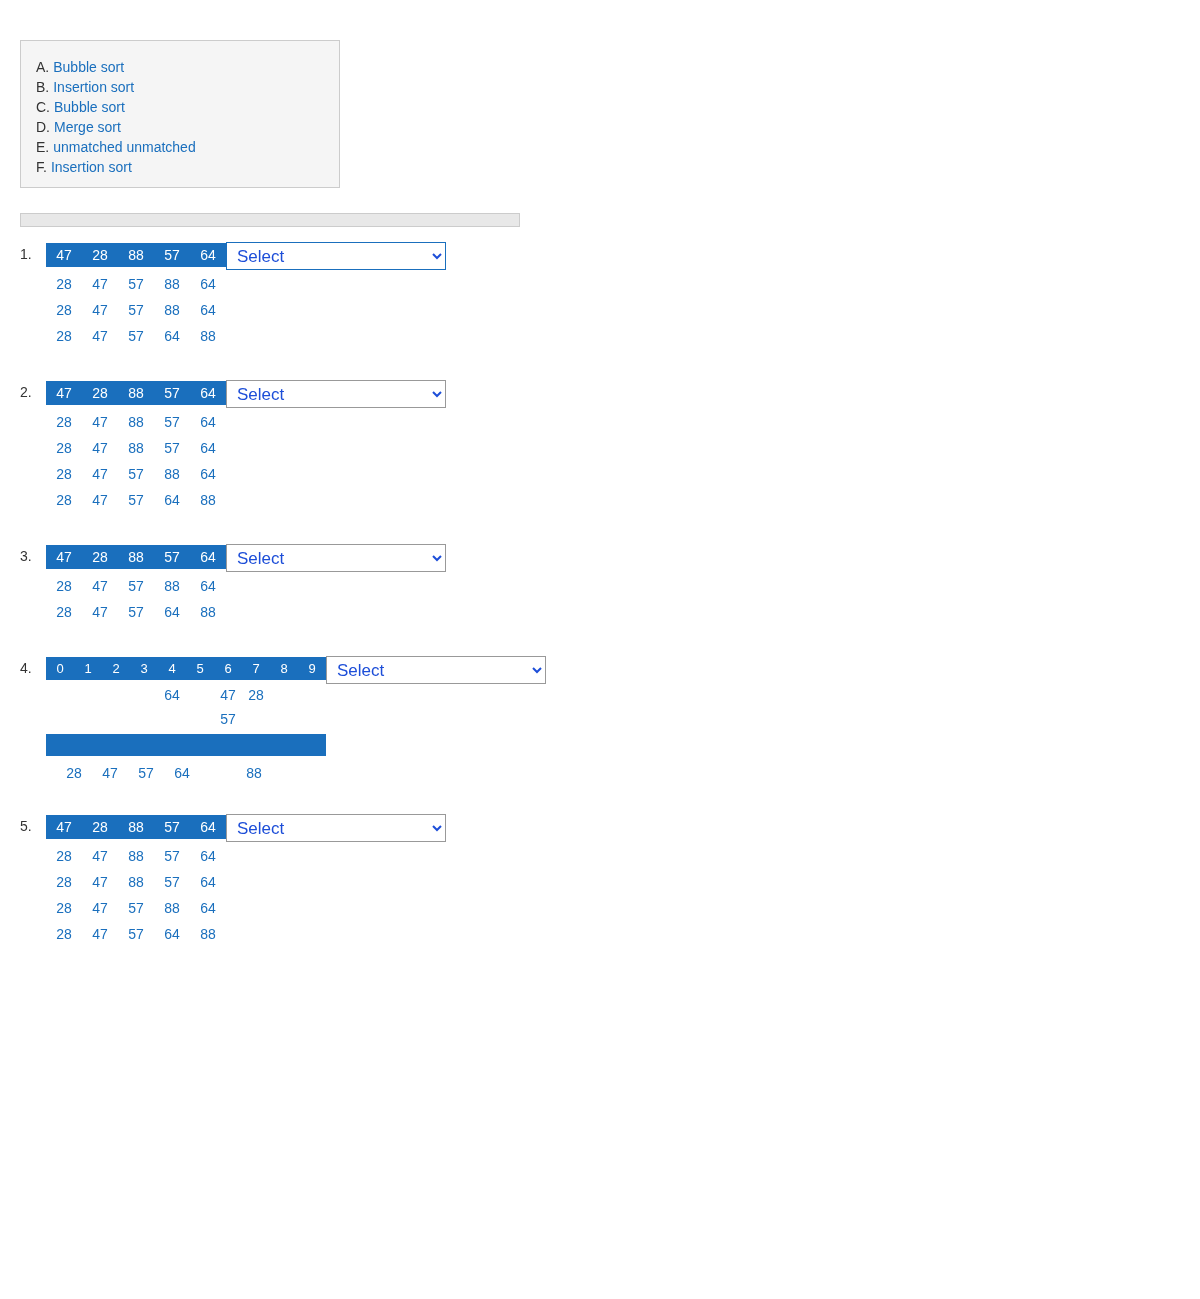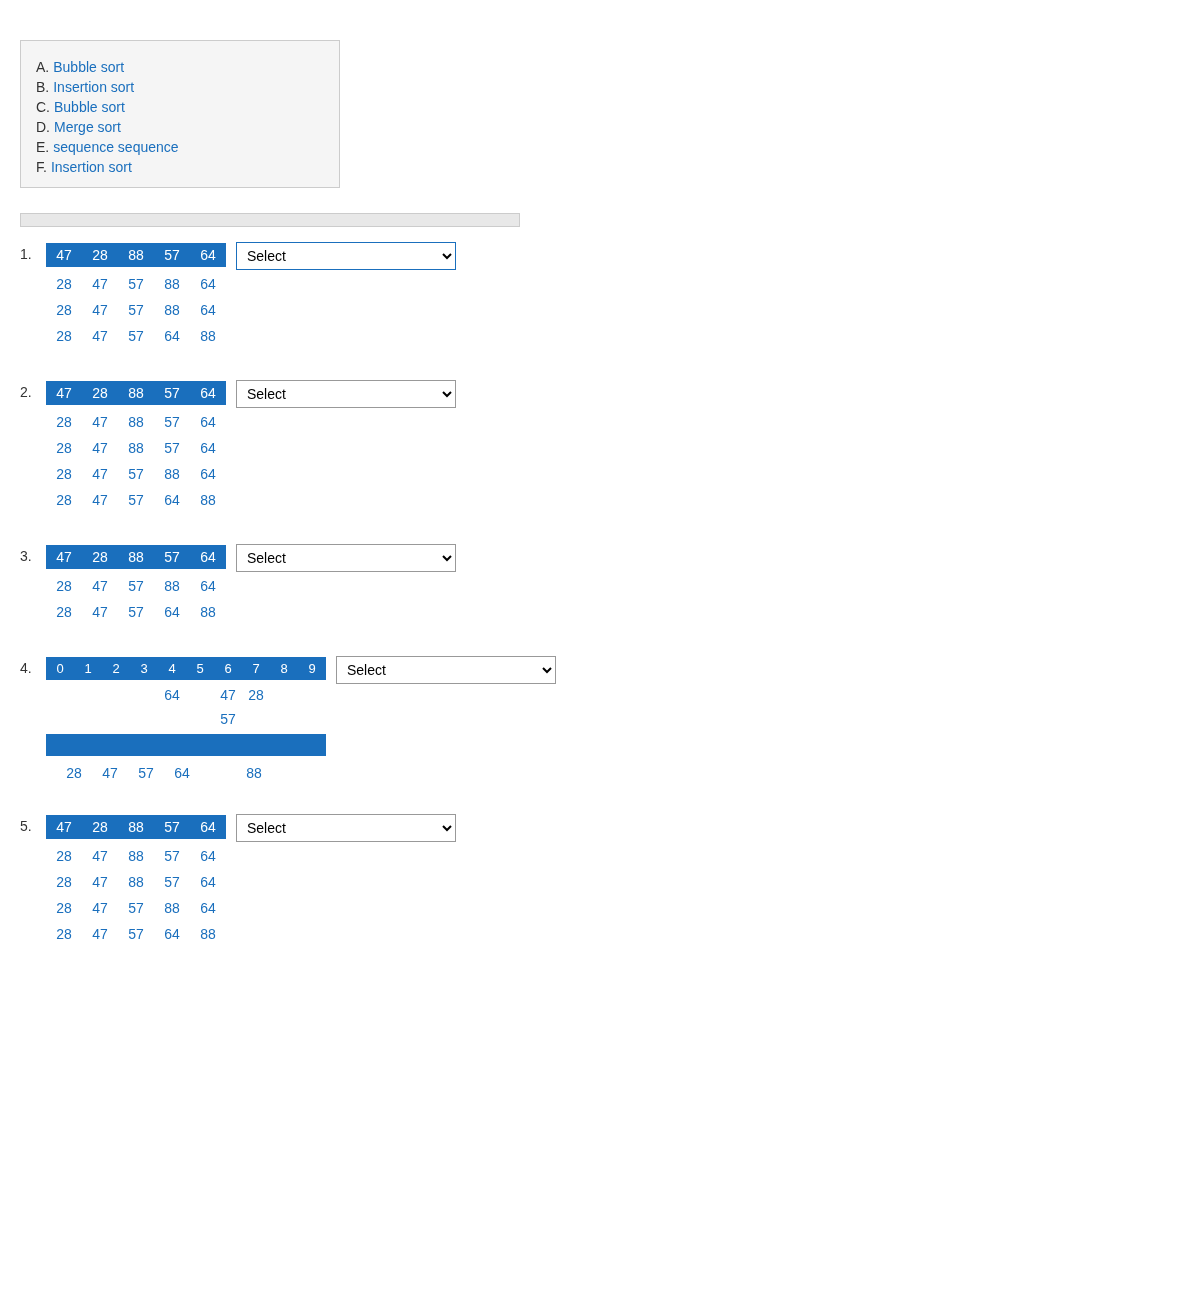--- a/index.html
+++ b/index.html
@@ -81,28 +81,27 @@
       text-align: center;
       padding: 4px 6px;
       font-size: 14px;
       color: #1a6fbd;
     }
     .seq-cell.highlighted {
       background: #1a6fbd;
       color: #fff;
     }
     .select-dropdown {
-      margin-left: 10px;
       margin-top: 2px;
       height: 28px;
       min-width: 220px;
       border: 1px solid #1a6fbd;
-      font-size: 14px;
+      font-size: 17px;
       padding: 2px 6px;
-      color: #000000;
+      color: #1d4ed8;
       background: #fff;
       cursor: pointer;
     }
     .select-dropdown.plain {
       border: 1px solid #999;
     }
     
     .radix-block {
       margin-left: 4px;
     }
@@ -131,21 +130,21 @@
 </p>
 
 <div class="choices-box">
   <div class="choices-title"></div>
   <ul class="choices-list">
 
   <li><span class="letter">A.</span><span>Bubble sort</span></li>
       <li><span class="letter">B.</span><span>Insertion sort</span></li>
       <li><span class="letter">C.</span><span>Bubble sort</span></li>
       <li><span class="letter">D.</span><span>Merge sort</span></li>
-      <li><span class="letter">E.</span><span>sequence sequence</span></li>
+      <li><span class="letter">E.</span><span>unmatched unmatched</span></li>
       <li><span class="letter">F.</span><span>Insertion sort</span></li>
     </ul>
 </div>
 
 <div class="match-section">
   <div class="match-header"></div>
 
   <div id="questions-container">
       <div class="question-block">
         <div class="question-number">1.</div>

